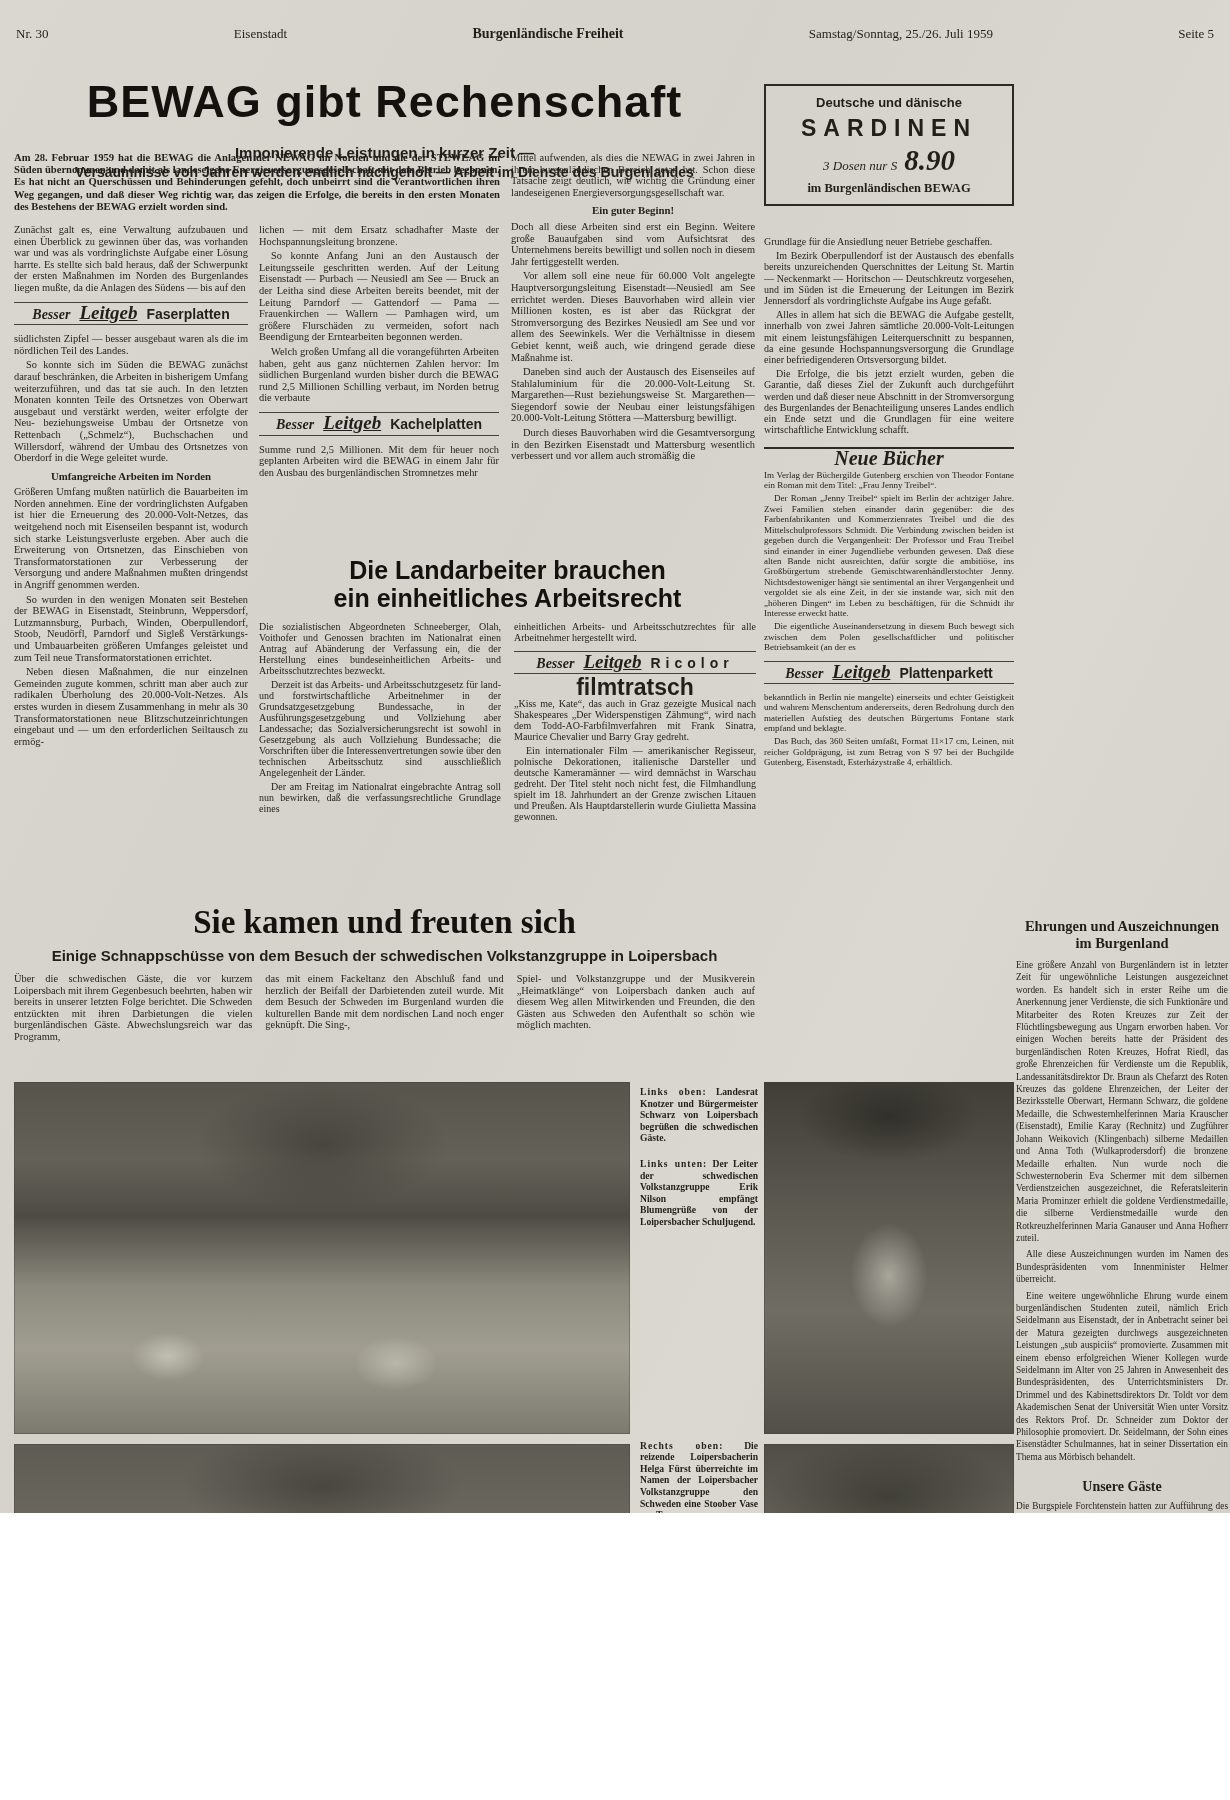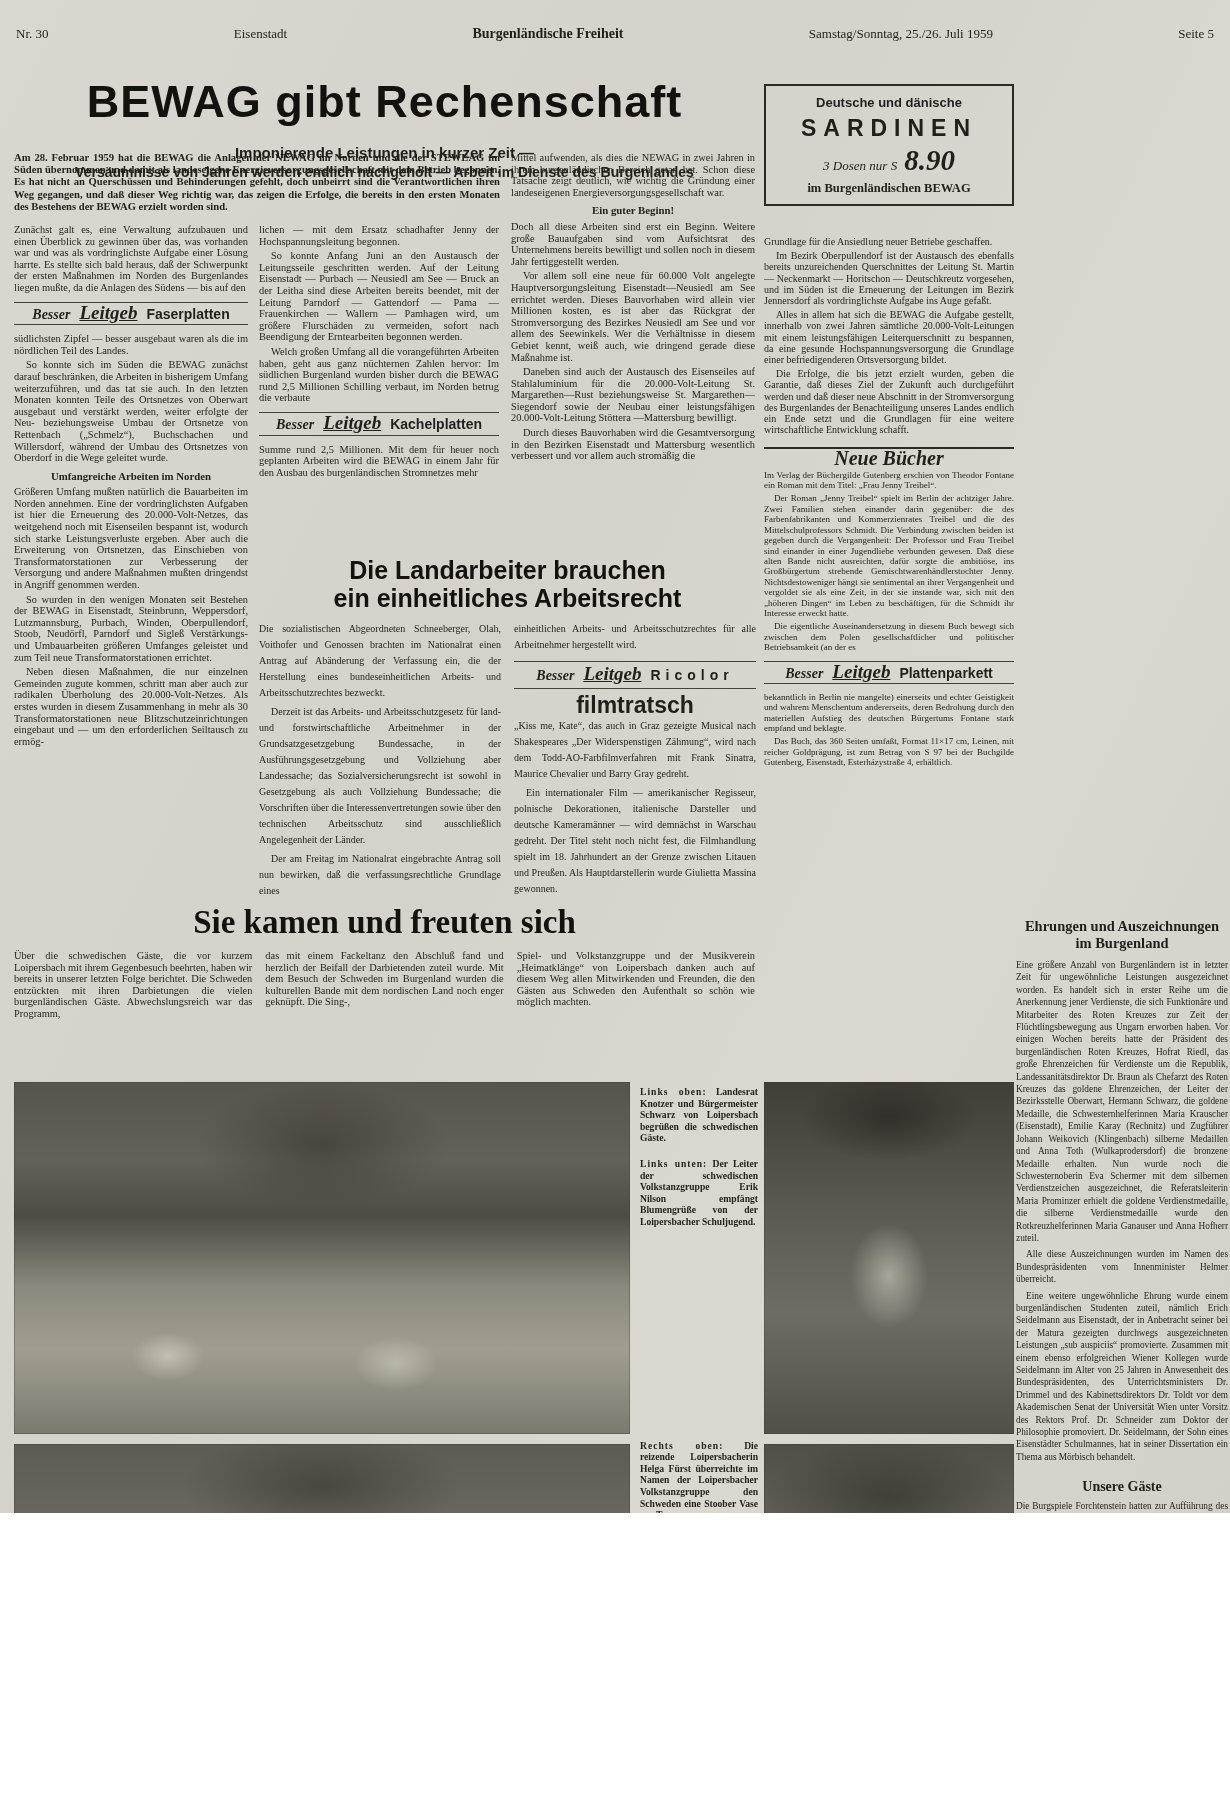--- a/index.html
+++ b/index.html
@@ -35,21 +35,21 @@
   .rightcol p{margin:0 0 3px 0;text-indent:12px;}
   .rightcol p.noindent{text-indent:0;}
   .buecher{margin-top:12px;border-top:2px solid #2c2a25;padding-top:4px;}
   .buecher h4{margin:0 0 5px 0;text-align:center;font-weight:bold;font-style:italic;font-size:20px;}
   .tiny p{font-size:9px;line-height:10.4px;margin:0 0 3px 0;text-indent:10px;}
   .tiny p.noindent{text-indent:0;}
   
   .landarbeiter{position:absolute;left:259px;top:556px;width:497px;}
   .landarbeiter h2{margin:0;text-align:center;font-family:"Liberation Sans",sans-serif;font-weight:bold;font-size:25px;line-height:28px;color:#14120f;}
   .landarbeiter .cols{display:flex;gap:13px;margin-top:9px;}
-  .landarbeiter .cols>div{flex:1;text-align:justify;font-size:10px;line-height:16px;}
+  .landarbeiter .cols>div{flex:1;text-align:justify;font-size:10px;line-height:11px;}
   .landarbeiter .cols p{margin:0 0 3px 0;text-indent:12px;}
   .landarbeiter .cols p.noindent{text-indent:0;}
   .filmtratsch-h{margin:8px 0 5px;text-align:center;font-family:"Liberation Sans",sans-serif;font-weight:bold;font-size:23px;}
   
   .siekamen{position:absolute;left:14px;top:904px;width:741px;}
   .siekamen h2{margin:0;text-align:center;font-weight:bold;font-size:33px;color:#14120f;}
   .siekamen .subhead{margin-top:6px;text-align:center;font-family:"Liberation Sans",sans-serif;font-weight:bold;font-size:15px;}
   .siekamen .cols{display:flex;gap:13px;margin-top:9px;}
   .siekamen .cols>div{flex:1;text-align:justify;font-size:10.4px;line-height:11.6px;}
   
@@ -116,21 +116,21 @@
     </div>
     <p class="noindent">südlichsten Zipfel — besser ausgebaut waren als die im nördlichen Teil des Landes.</p>
     <p>So konnte sich im Süden die BEWAG zunächst darauf beschränken, die Arbeiten in bisherigem Umfang weiterzuführen, und das tat sie auch. In den letzten Monaten konnten Teile des Ortsnetzes von Oberwart ausgebaut und verstärkt werden, weiter erfolgte der Neu- beziehungsweise Umbau der Ortsnetze von Rettenbach („Schmelz“), Buchschachen und Willersdorf, während der Umbau des Ortsnetzes von Oberdorf in die Wege geleitet wurde.</p>
     <div class="subhead-c">Umfangreiche Arbeiten im Norden</div>
     <p class="noindent">Größeren Umfang mußten natürlich die Bauarbeiten im Norden annehmen. Eine der vordringlichsten Aufgaben ist hier die Erneuerung des 20.000-Volt-Netzes, das weitgehend noch mit Eisenseilen bespannt ist, wodurch sich starke Leistungsverluste ergeben. Aber auch die Erweiterung von Ortsnetzen, das Einschieben von Transformatorstationen zur Verbesserung der Versorgung und andere Maßnahmen mußten dringendst in Angriff genommen werden.</p>
     <p>So wurden in den wenigen Monaten seit Bestehen der BEWAG in Eisenstadt, Steinbrunn, Weppersdorf, Lutzmannsburg, Purbach, Winden, Oberpullendorf, Stoob, Neudörfl, Parndorf und Sigleß Verstärkungs- und Umbauarbeiten größeren Umfanges geleistet und zum Teil neue Transformatorstationen errichtet.</p>
     <p>Neben diesen Maßnahmen, die nur einzelnen Gemeinden zugute kommen, schritt man aber auch zur radikalen Überholung des 20.000-Volt-Netzes. Als erstes wurden in diesem Zusammenhang in mehr als 30 Transformatorstationen neue Blitzschutzeinrichtungen eingebaut und — um den erforderlichen Seiltausch zu ermög-</p>
   </div>
 
   <div class="ncol col2">
-    <p class="noindent">lichen — mit dem Ersatz schadhafter Jenny der Hochspannungsleitung begonnen.</p>
+    <p class="noindent">lichen — mit dem Ersatz schadhafter Maste der Hochspannungsleitung bronzene.</p>
     <p>So konnte Anfang Juni an den Austausch der Leitungsseile geschritten werden. Auf der Leitung Eisenstadt — Purbach — Neusiedl am See — Bruck an der Leitha sind diese Arbeiten bereits beendet, mit der Leitung Parndorf — Gattendorf — Pama — Frauenkirchen — Wallern — Pamhagen wird, um größere Flurschäden zu vermeiden, sofort nach Beendigung der Erntearbeiten begonnen werden.</p>
     <p>Welch großen Umfang all die vorangeführten Arbeiten haben, geht aus ganz nüchternen Zahlen hervor: Im südlichen Burgenland wurden bisher durch die BEWAG rund 2,5 Millionen Schilling verbaut, im Norden betrug die verbaute</p>
     <div class="leitgeb-ad">
       <span class="besser">Besser</span>
       <span class="brand">Leitgeb</span>
       <span class="product">Kachelplatten</span>
     </div>
     <p class="noindent">Summe rund 2,5 Millionen. Mit dem für heuer noch geplanten Arbeiten wird die BEWAG in einem Jahr für den Ausbau des burgenländischen Stromnetzes mehr</p>
   </div>
 
@@ -194,20 +194,21 @@
         </div>
         <div class="filmtratsch-h">filmtratsch</div>
         <p class="noindent">„Kiss me, Kate“, das auch in Graz gezeigte Musical nach Shakespeares „Der Widerspenstigen Zähmung“, wird nach dem Todd-AO-Farbfilmverfahren mit Frank Sinatra, Maurice Chevalier und Barry Gray gedreht.</p>
         <p>Ein internationaler Film — amerikanischer Regisseur, polnische Dekorationen, italienische Darsteller und deutsche Kameramänner — wird demnächst in Warschau gedreht. Der Titel steht noch nicht fest, die Filmhandlung spielt im 18. Jahrhundert an der Grenze zwischen Litauen und Preußen. Als Hauptdarstellerin wurde Giulietta Massina gewonnen.</p>
       </div>
     </div>
   </div>
 
   <div class="siekamen">
     <h2>Sie kamen und freuten sich</h2>
+    <div class="subhead">Einige Schnappschüsse von dem Besuch der schwedischen Volkstanzgruppe in Loipersbach</div>
     <div class="cols">
       <div>Über die schwedischen Gäste, die vor kurzem Loipersbach mit ihrem Gegenbesuch beehrten, haben wir bereits in unserer letzten Folge berichtet. Die Schweden entzückten mit ihren Darbietungen die vielen burgenländischen Gäste. Abwechslungsreich war das Programm,</div>
       <div>das mit einem Fackeltanz den Abschluß fand und herzlich der Beifall der Darbietenden zuteil wurde. Mit dem Besuch der Schweden im Burgenland wurden die kulturellen Bande mit dem nordischen Land noch enger geknüpft. Die Sing-,</div>
       <div>Spiel- und Volkstanzgruppe und der Musikverein „Heimatklänge“ von Loipersbach danken auch auf diesem Weg allen Mitwirkenden und Freunden, die den Gästen aus Schweden den Aufenthalt so schön wie möglich machten.</div>
     </div>
   </div>
 
   <div class="photo ph-trees" style="left:14px;top:1082px;width:616px;height:352px;"></div>
   <div class="photo ph-dance" style="left:14px;top:1444px;width:616px;height:352px;"></div>
   <div class="photo ph-flowers" style="left:764px;top:1082px;width:250px;height:352px;"></div>

